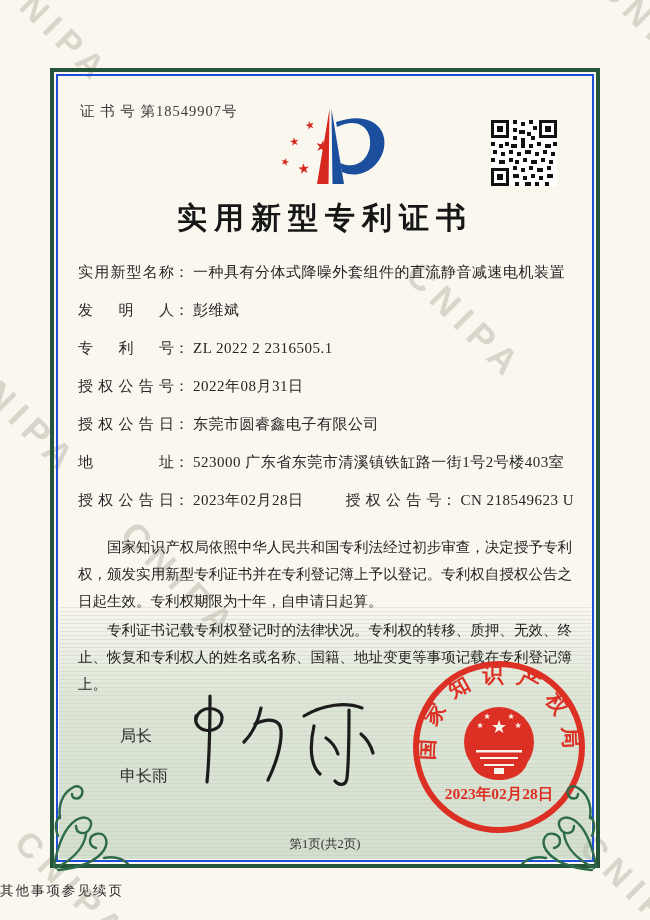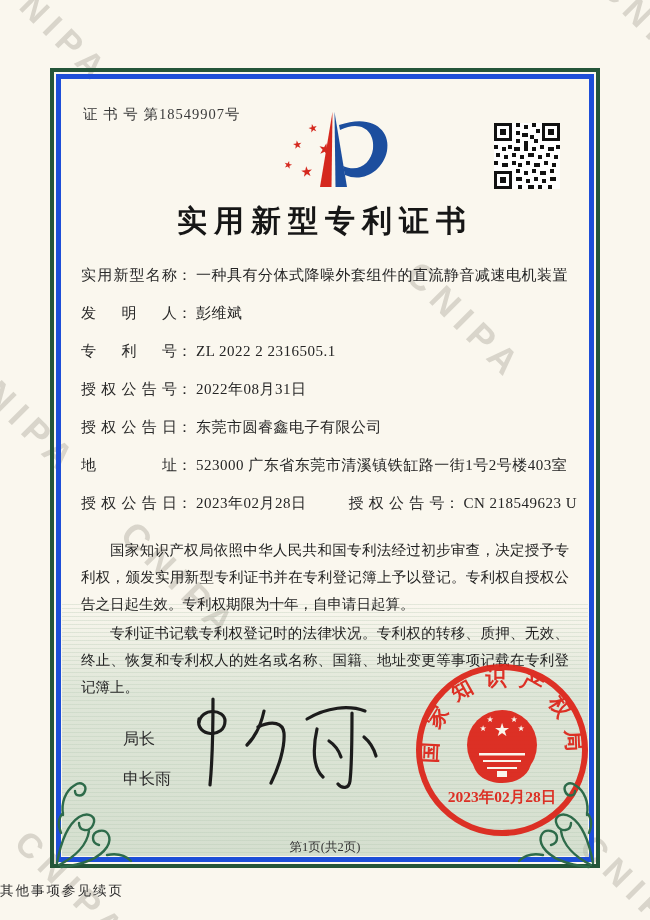--- a/index.html
+++ b/index.html
@@ -9,21 +9,21 @@
   .page { position:relative; width:650px; height:920px; background:#faf7ee; overflow:hidden; }
 
   
   .wm { position:absolute; font-family:"Liberation Sans","DejaVu Sans",sans-serif;
         font-weight:bold; color:rgba(184,180,167,0.5); letter-spacing:8px;
         transform:rotate(45deg); white-space:nowrap; pointer-events:none; }
 
   
   .frame { position:absolute; left:50px; top:68px; width:550px; height:800px;
            border:4px solid #245539; padding:2px; background:transparent; }
-  .frame-inner { position:relative; width:100%; height:100%; border:5px solid #1d4ed8; }
+  .frame-inner { position:relative; width:100%; height:100%; border:2px solid #1d4ed8; }
 
   .texture { position:absolute; left:1px; right:1px; bottom:1px; height:252px;
              background:
                linear-gradient(180deg, rgba(185,206,185,0) 0%, rgba(185,206,185,0.42) 35%, rgba(176,199,176,0.5) 100%),
                repeating-linear-gradient(180deg, rgba(110,150,118,0.16) 0 1px, rgba(0,0,0,0) 1px 4px);
              pointer-events:none; }
 
   .cert-no { position:absolute; left:22px; top:26px; font-size:14.5px; color:#3a3a3a; letter-spacing:1px; }
 
   .logo { position:absolute; left:198px; top:30px; }

